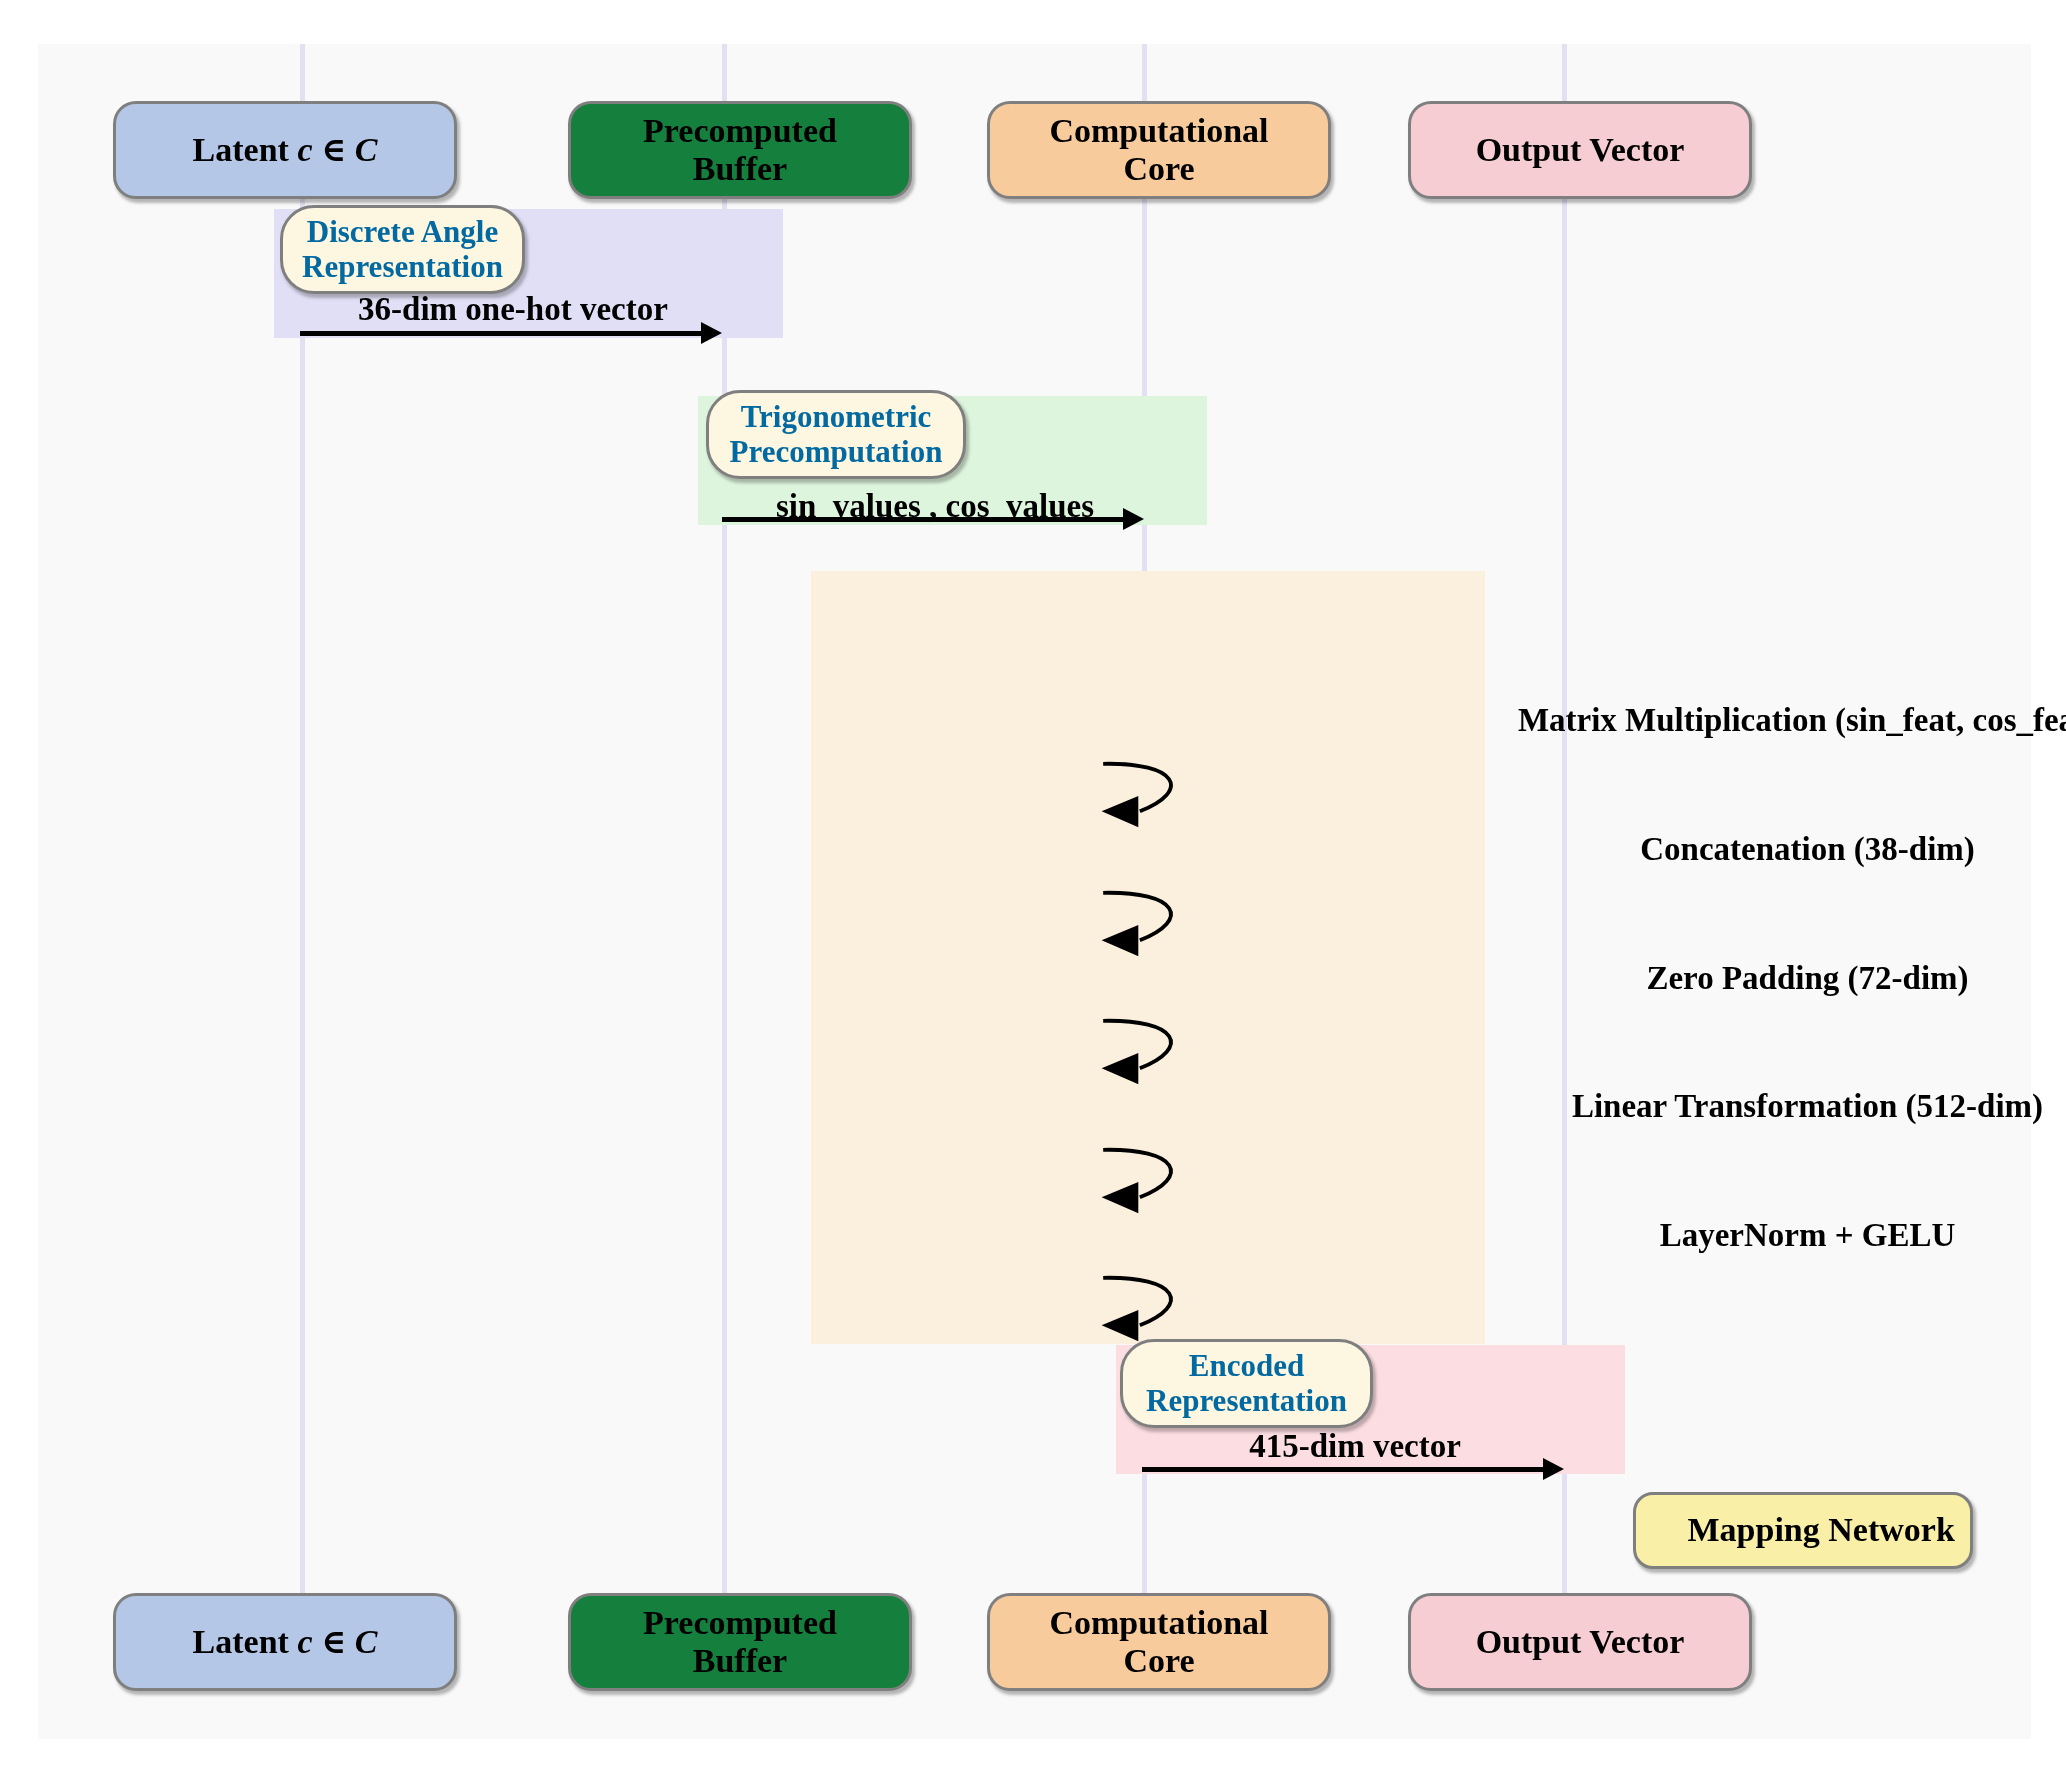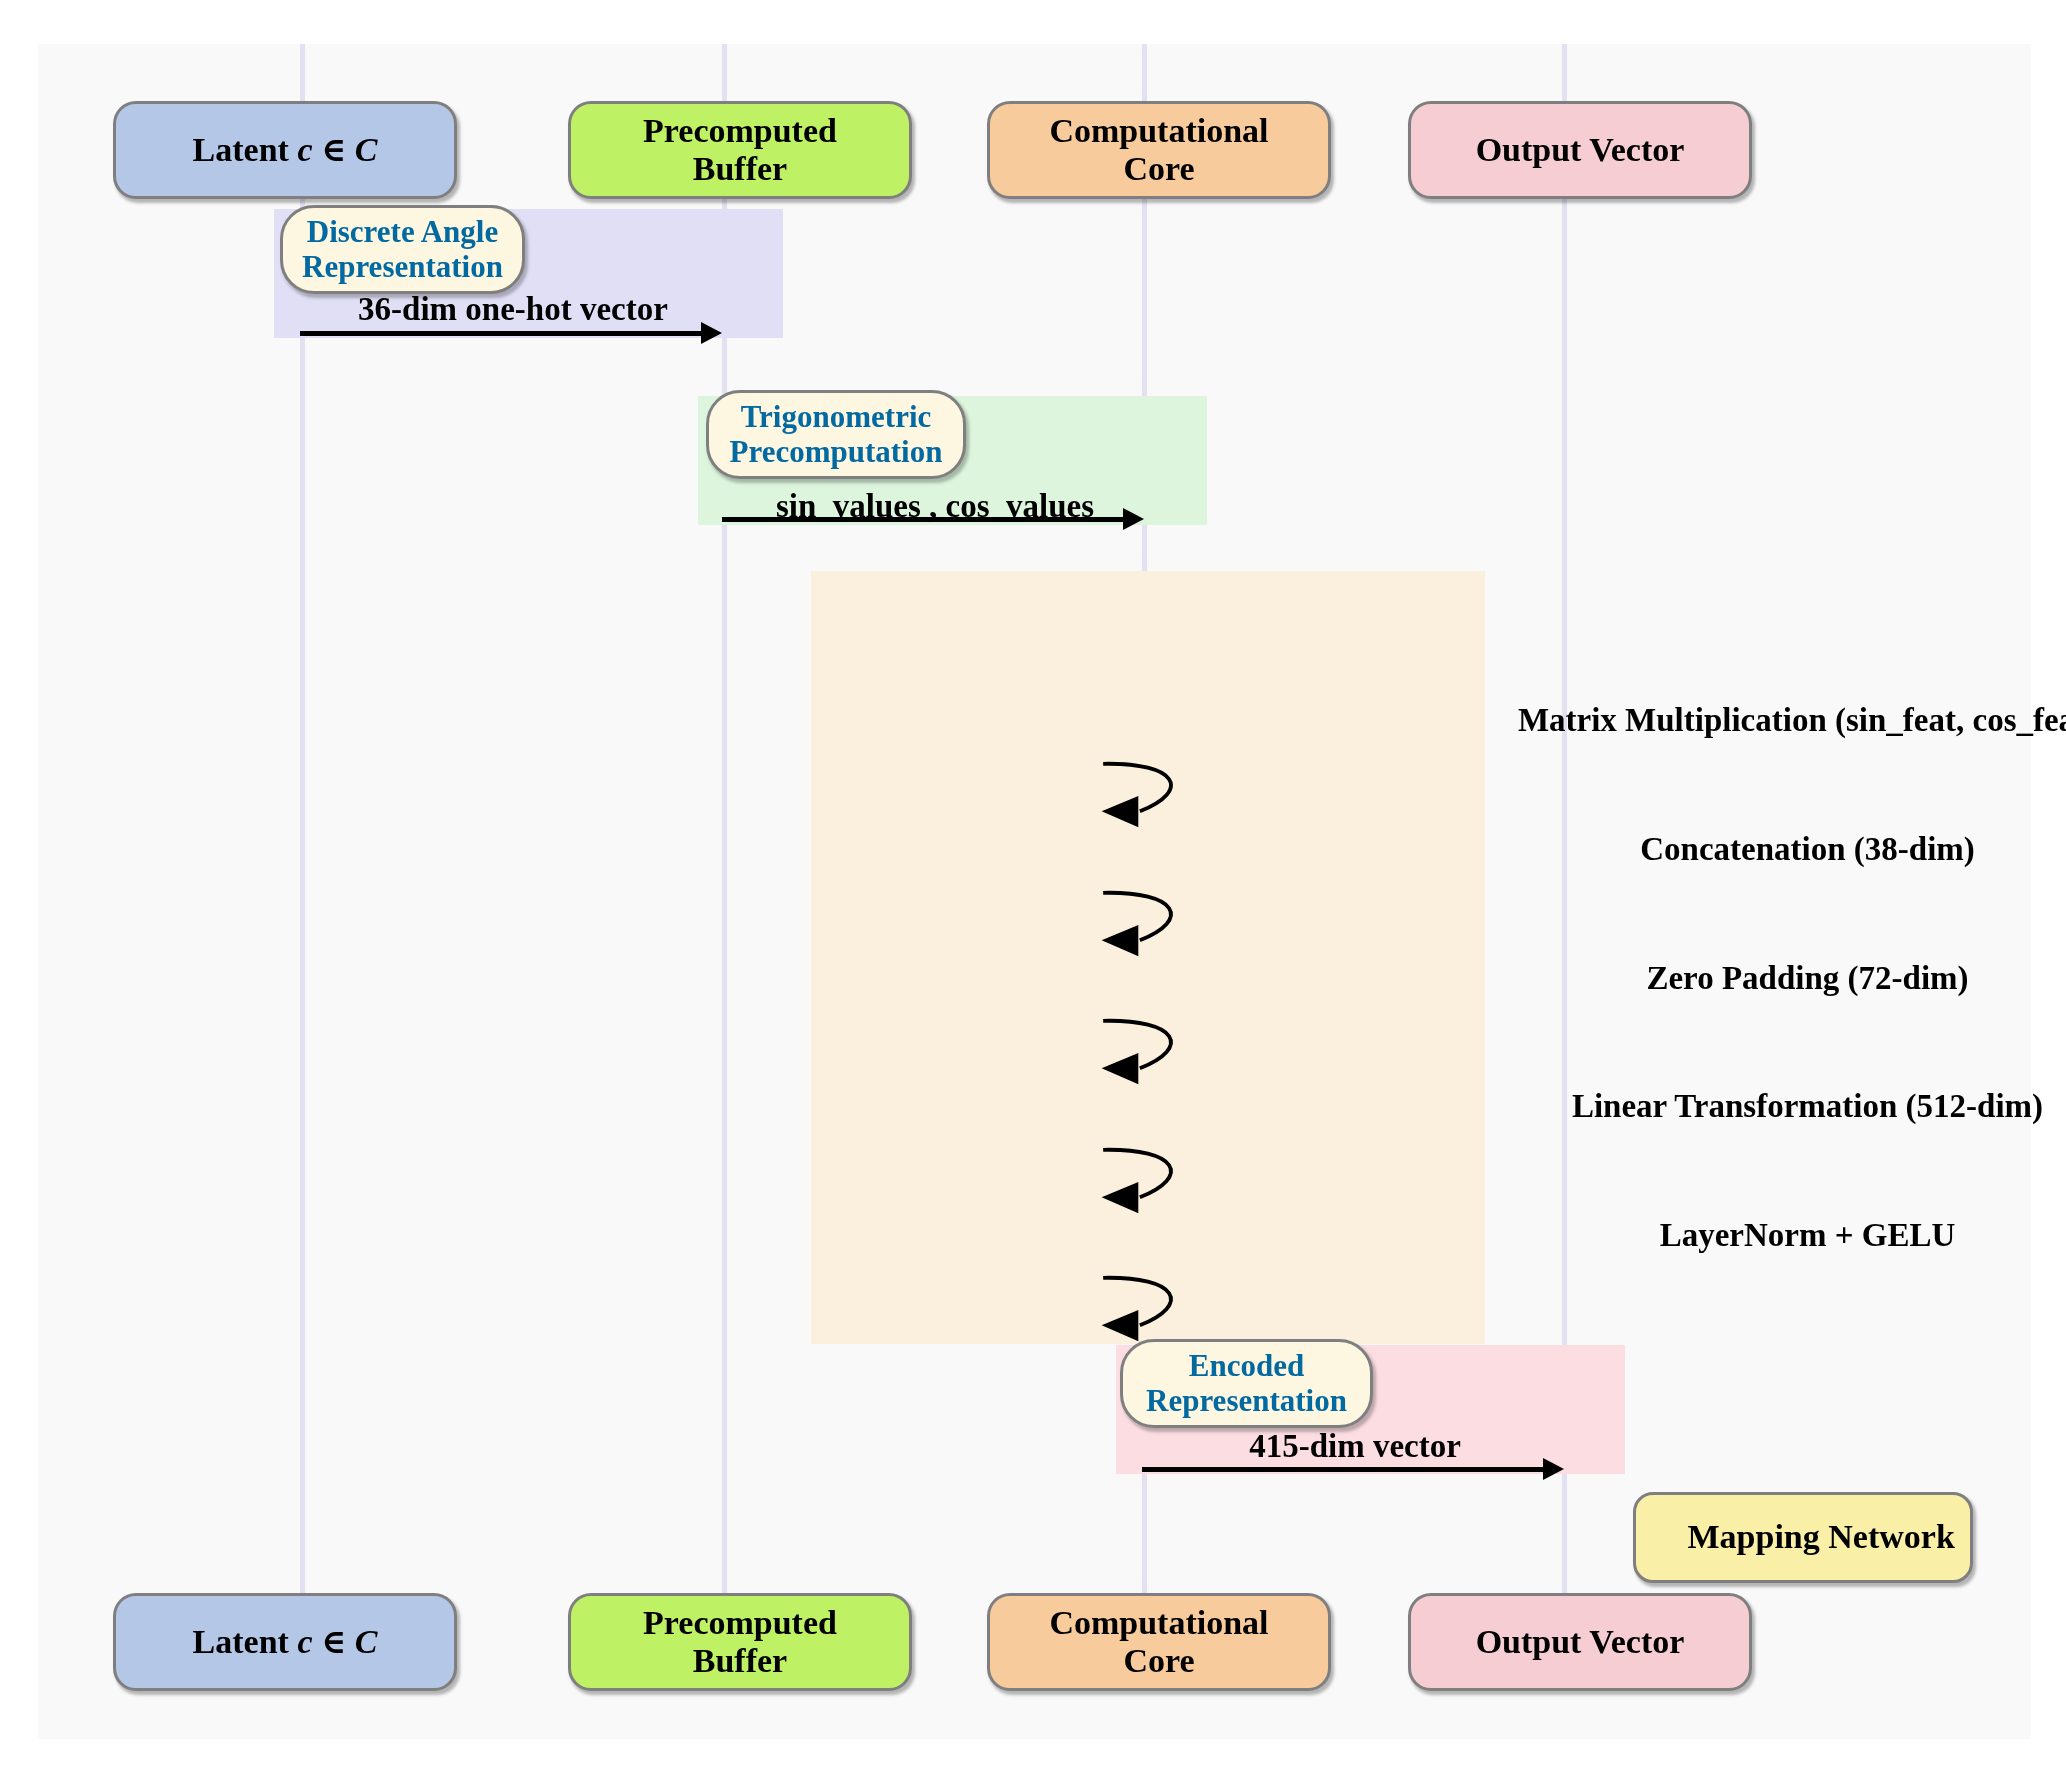--- a/index.html
+++ b/index.html
@@ -42,21 +42,21 @@
     justify-content: center;
     text-align: center;
     font-weight: bold;
     font-size: 34px;
     line-height: 1.12;
     color: #000;
     box-shadow: 2.3px 3.1px 3.1px rgba(0,0,0,0.28);
     padding: 3.1px 7.7px;
   }
   .p-blue   { background: #b4c7e7; }
-  .p-green  { background: #bef264; }
+  .p-green  { background: #15803d; }
   .p-orange { background: #f8cb9c; }
   .p-pink   { background: #f5cdd3; }
   .p-yellow { background: #f9efa6; }
 
   .italic-c { font-style: italic; font-weight: bold; }
 
   
   .band {
     position: absolute;
     box-sizing: border-box;
@@ -233,21 +233,21 @@
       <span>Encoded</span><br><span>Representation</span>
     </span>
   </div>
 
   <div class="msg-label" style="left:1078px; top:1384px; width:478px;">
     <span>415-dim vector</span>
   </div>
   <div class="arrow-line" style="left:1104px; top:1423px; width:402px;"></div>
   <div class="arrow-head" style="left:1505px; top:1414px;"></div>
 
-  <div class="participant p-yellow" style="left:1595px; top:1448px; width:340px; height:91px; border-radius:20px;padding-left:44px;">
+  <div class="participant p-yellow" style="left:1595px; top:1448px; width:340px; height:77px; border-radius:20px;padding-left:44px;">
     <span>Mapping Network</span>
   </div>
 
   <div class="participant p-blue" style="left:75px; top:1549px; width:344px; height:98px;">
     <span>
       <span>Latent </span><span class="italic-c">c ∈ C</span>
     </span>
   </div>
 
   <div class="participant p-green" style="left:530px; top:1549px; width:344px; height:98px;">

